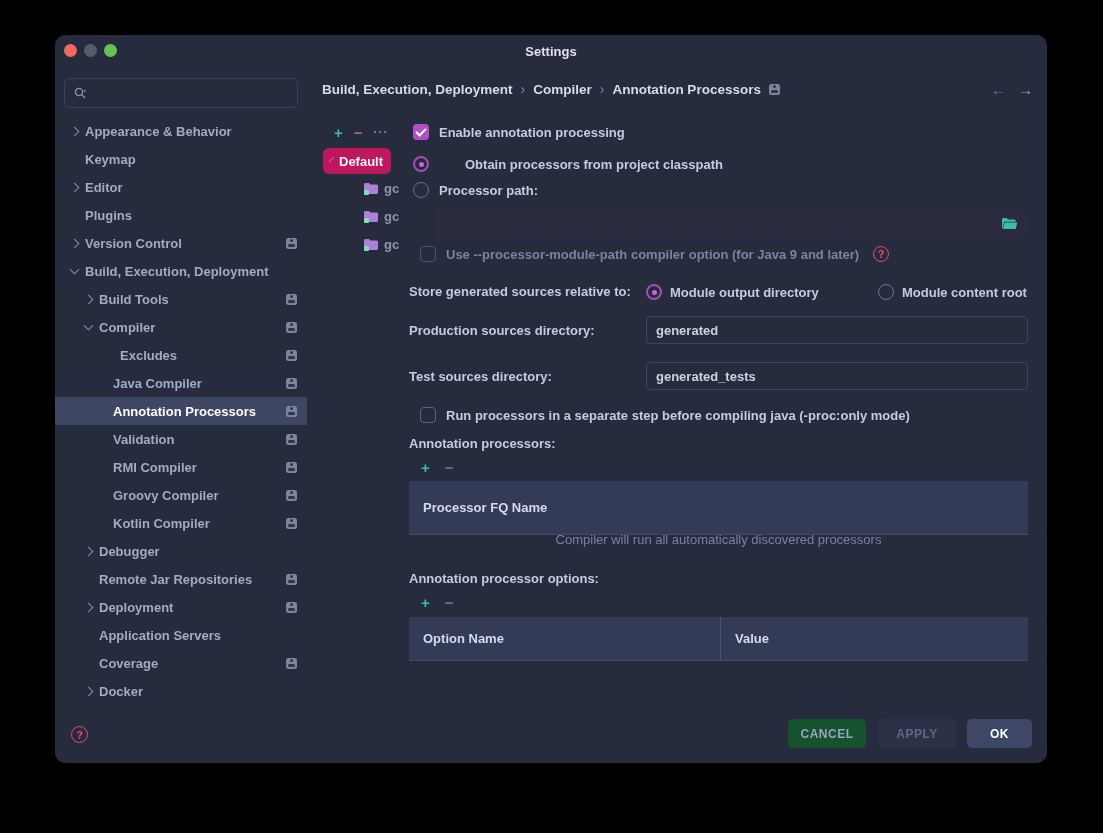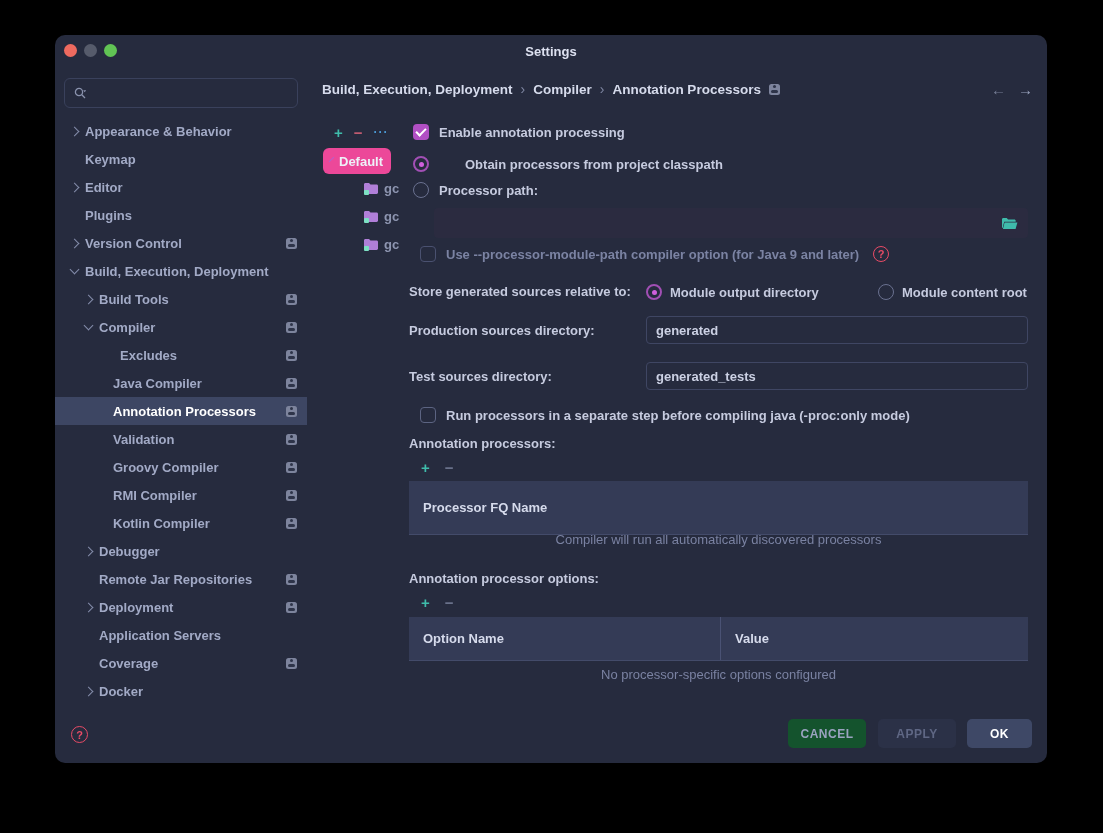--- a/index.html
+++ b/index.html
@@ -39,21 +39,21 @@
   .navs{position:absolute;right:14px;top:46px;display:flex;gap:12px;font-size:15px;font-weight:700;}
   .nav-back{color:#767e96;}
   .nav-fwd{color:#9aa3bd;}
 
   
   .minipanel{position:absolute;left:16px;top:86px;width:78px;height:152px;overflow:hidden;}
   .mtoolbar{display:flex;gap:11px;padding-left:11px;height:22px;align-items:center;font-weight:700;}
   .mt-add{color:#3fbcab;font-size:15px;}
   .mt-remove{color:#c75d72;font-size:15px;}
   .mt-more{color:#4b9bd8;font-size:12px;letter-spacing:1px;}
-  .defrow{margin-top:5px;height:26px;background:#ec4899;border-radius:6px;display:flex;align-items:center;padding:0 8px;gap:7px;width:68px;box-sizing:border-box;}
+  .defrow{margin-top:5px;height:26px;background:#be185d;border-radius:6px;display:flex;align-items:center;padding:0 8px;gap:7px;width:68px;box-sizing:border-box;}
   .defrow .chev{border-color:#b75fc9;}
   .deflabel{font-size:13px;font-weight:700;color:#eef1f8;}
   .frow{height:28px;display:flex;align-items:center;gap:5px;padding-left:40px;}
   .frow .flabel{font-size:13px;font-weight:600;color:#8d95b0;white-space:nowrap;}
 
   
   .abs{position:absolute;}
   .cbrow{display:flex;align-items:center;gap:10px;}
   .cb{width:16px;height:16px;border-radius:4px;box-sizing:border-box;flex:none;}
   .cb.checked{background:#b14fc4;position:relative;}
@@ -188,29 +188,29 @@
         <div class="srow" style="padding-left: 44px;">
           <span class="chevslot"></span>
           <span class="slabel">Validation</span>
           <span class="badge srow-badge">
             <span class="badge-head"></span>
             <span class="badge-body"></span>
           </span>
         </div>
         <div class="srow" style="padding-left: 44px;">
           <span class="chevslot"></span>
+          <span class="slabel">RMI Compiler</span>
+          <span class="badge srow-badge">
+            <span class="badge-head"></span>
+            <span class="badge-body"></span>
+          </span>
+        </div>
+        <div class="srow" style="padding-left: 44px;">
+          <span class="chevslot"></span>
           <span class="slabel">Groovy Compiler</span>
-          <span class="badge srow-badge">
-            <span class="badge-head"></span>
-            <span class="badge-body"></span>
-          </span>
-        </div>
-        <div class="srow" style="padding-left: 44px;">
-          <span class="chevslot"></span>
-          <span class="slabel">RMI Compiler</span>
           <span class="badge srow-badge">
             <span class="badge-head"></span>
             <span class="badge-body"></span>
           </span>
         </div>
         <div class="srow" style="padding-left: 44px;">
           <span class="chevslot"></span>
           <span class="slabel">Kotlin Compiler</span>
           <span class="badge srow-badge">
             <span class="badge-head"></span>
@@ -380,19 +380,18 @@
 
     <div class="abs seclabel" style="left:102px;top:536px;">Annotation processor options:</div>
     <div class="abs sectoolbar" style="left:114px;top:559px;">
       <span class="st-add">+</span>
       <span class="st-remove">−</span>
     </div>
     <div class="abs thead" style="left:102px;top:582px;height:44px;">
       <span class="hcell c1">Option Name</span>
       <span class="hcell c2">Value</span>
     </div>
-    <div class="abs thint" style="left:102px;top:632px;">No processor-specific options configured</div>
 
     <div class="btn cancel">CANCEL</div>
     <div class="btn apply">APPLY</div>
     <div class="btn ok">OK</div>
   </div>
 </div>
 
 </body></html>

